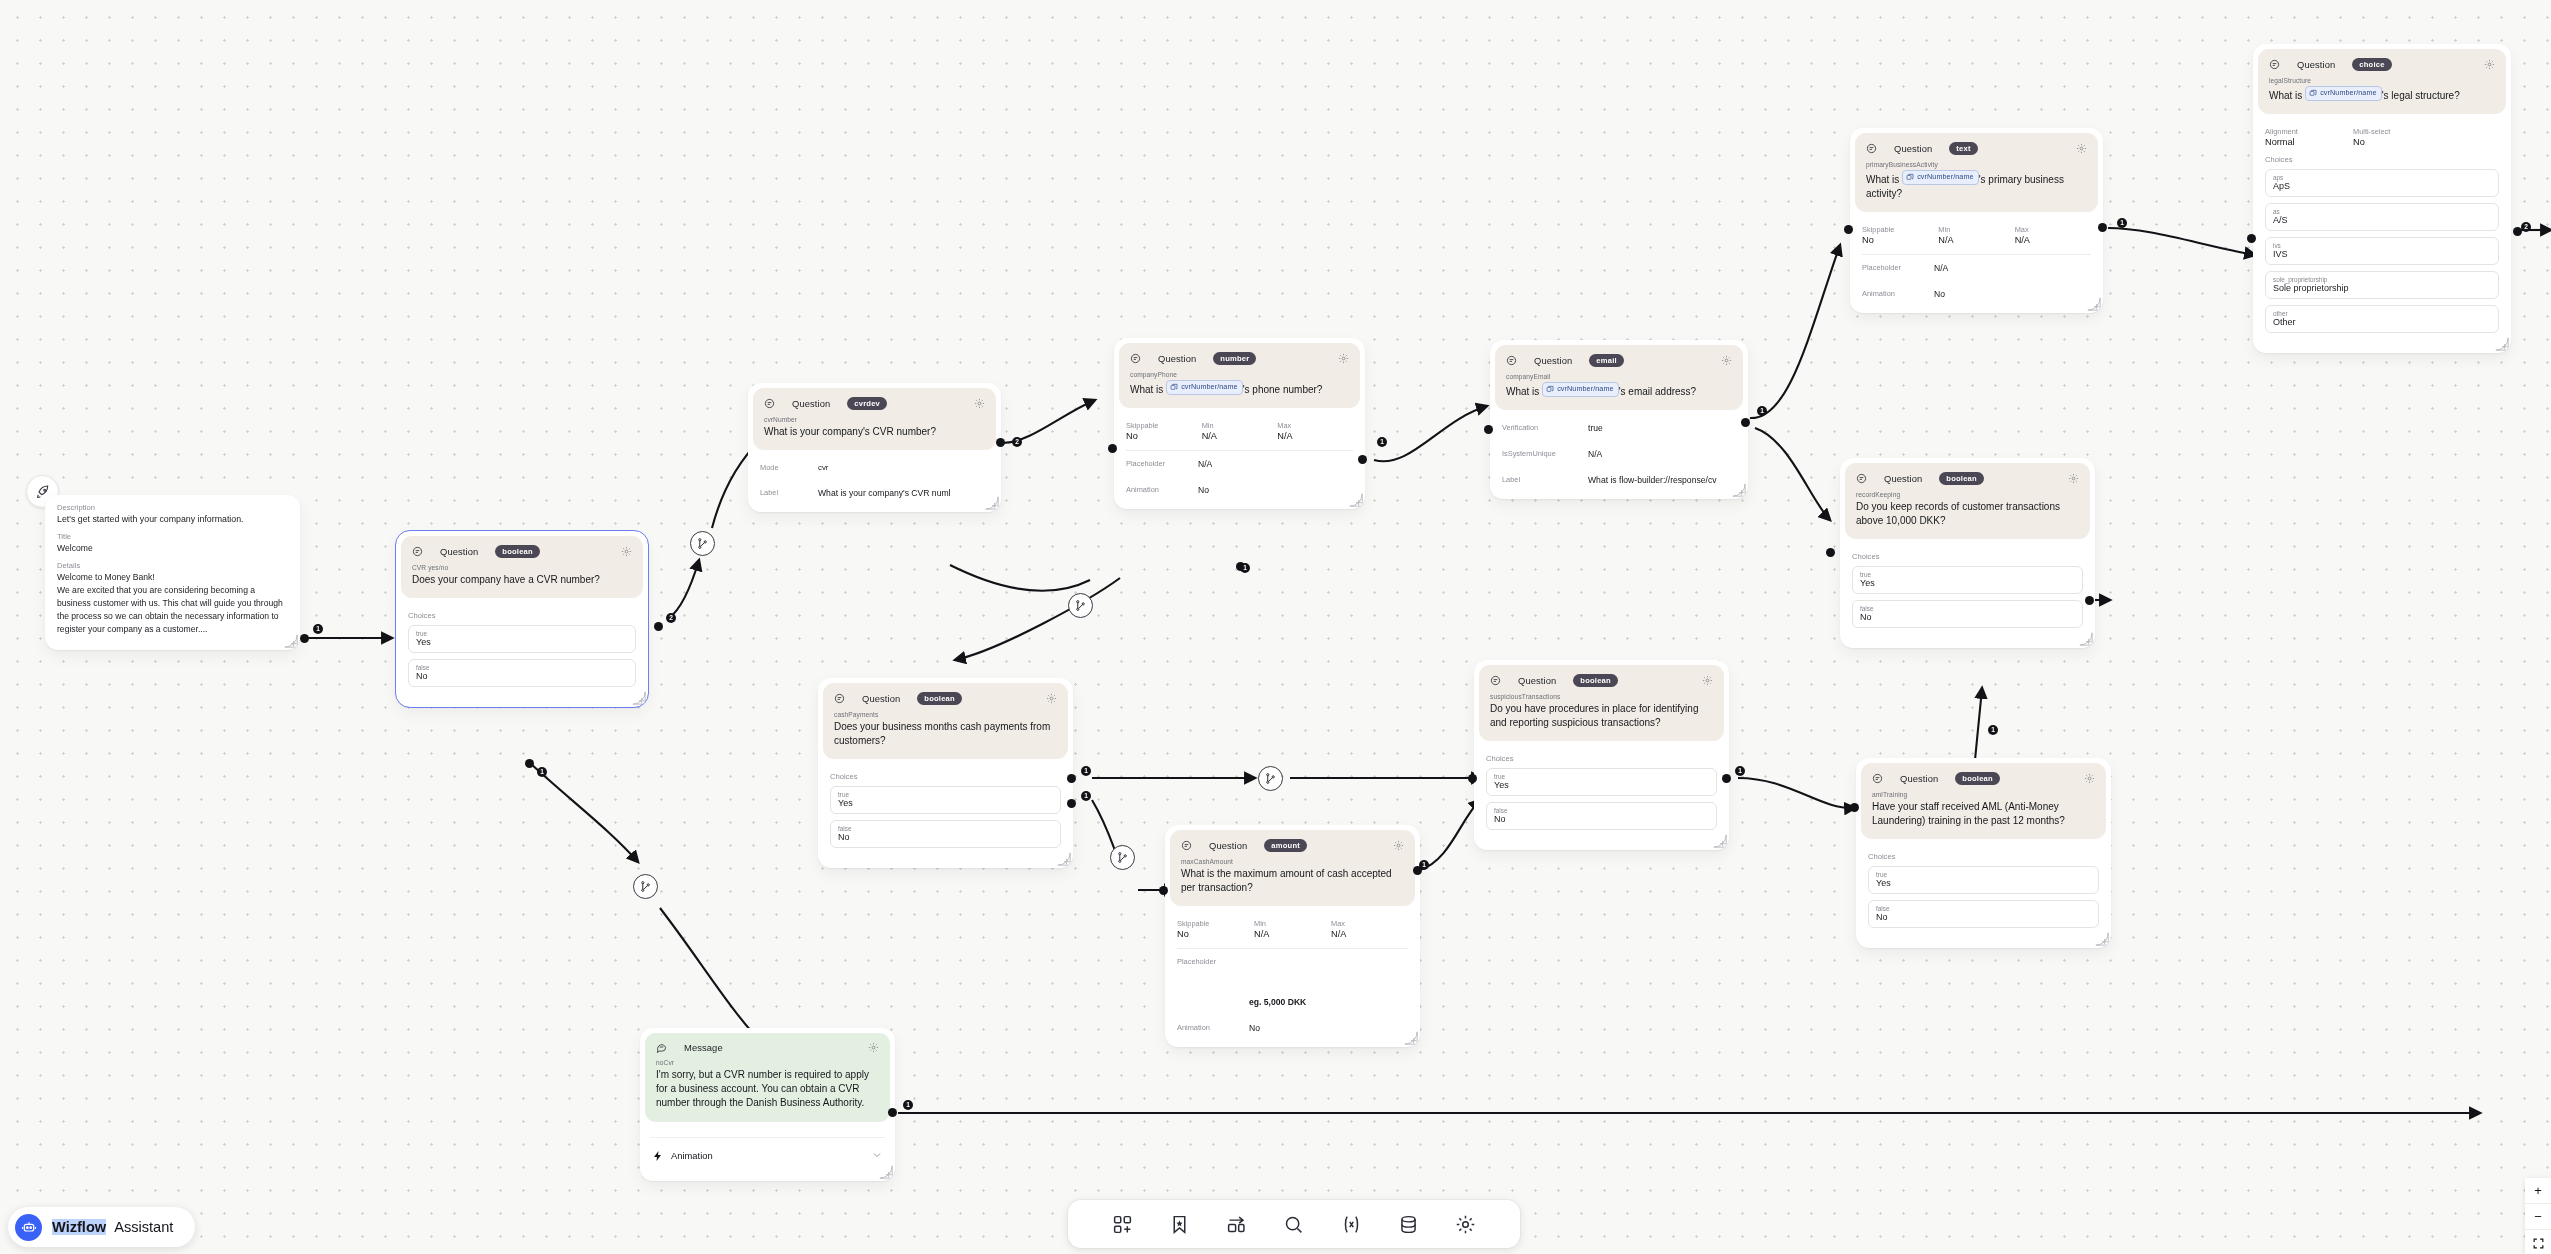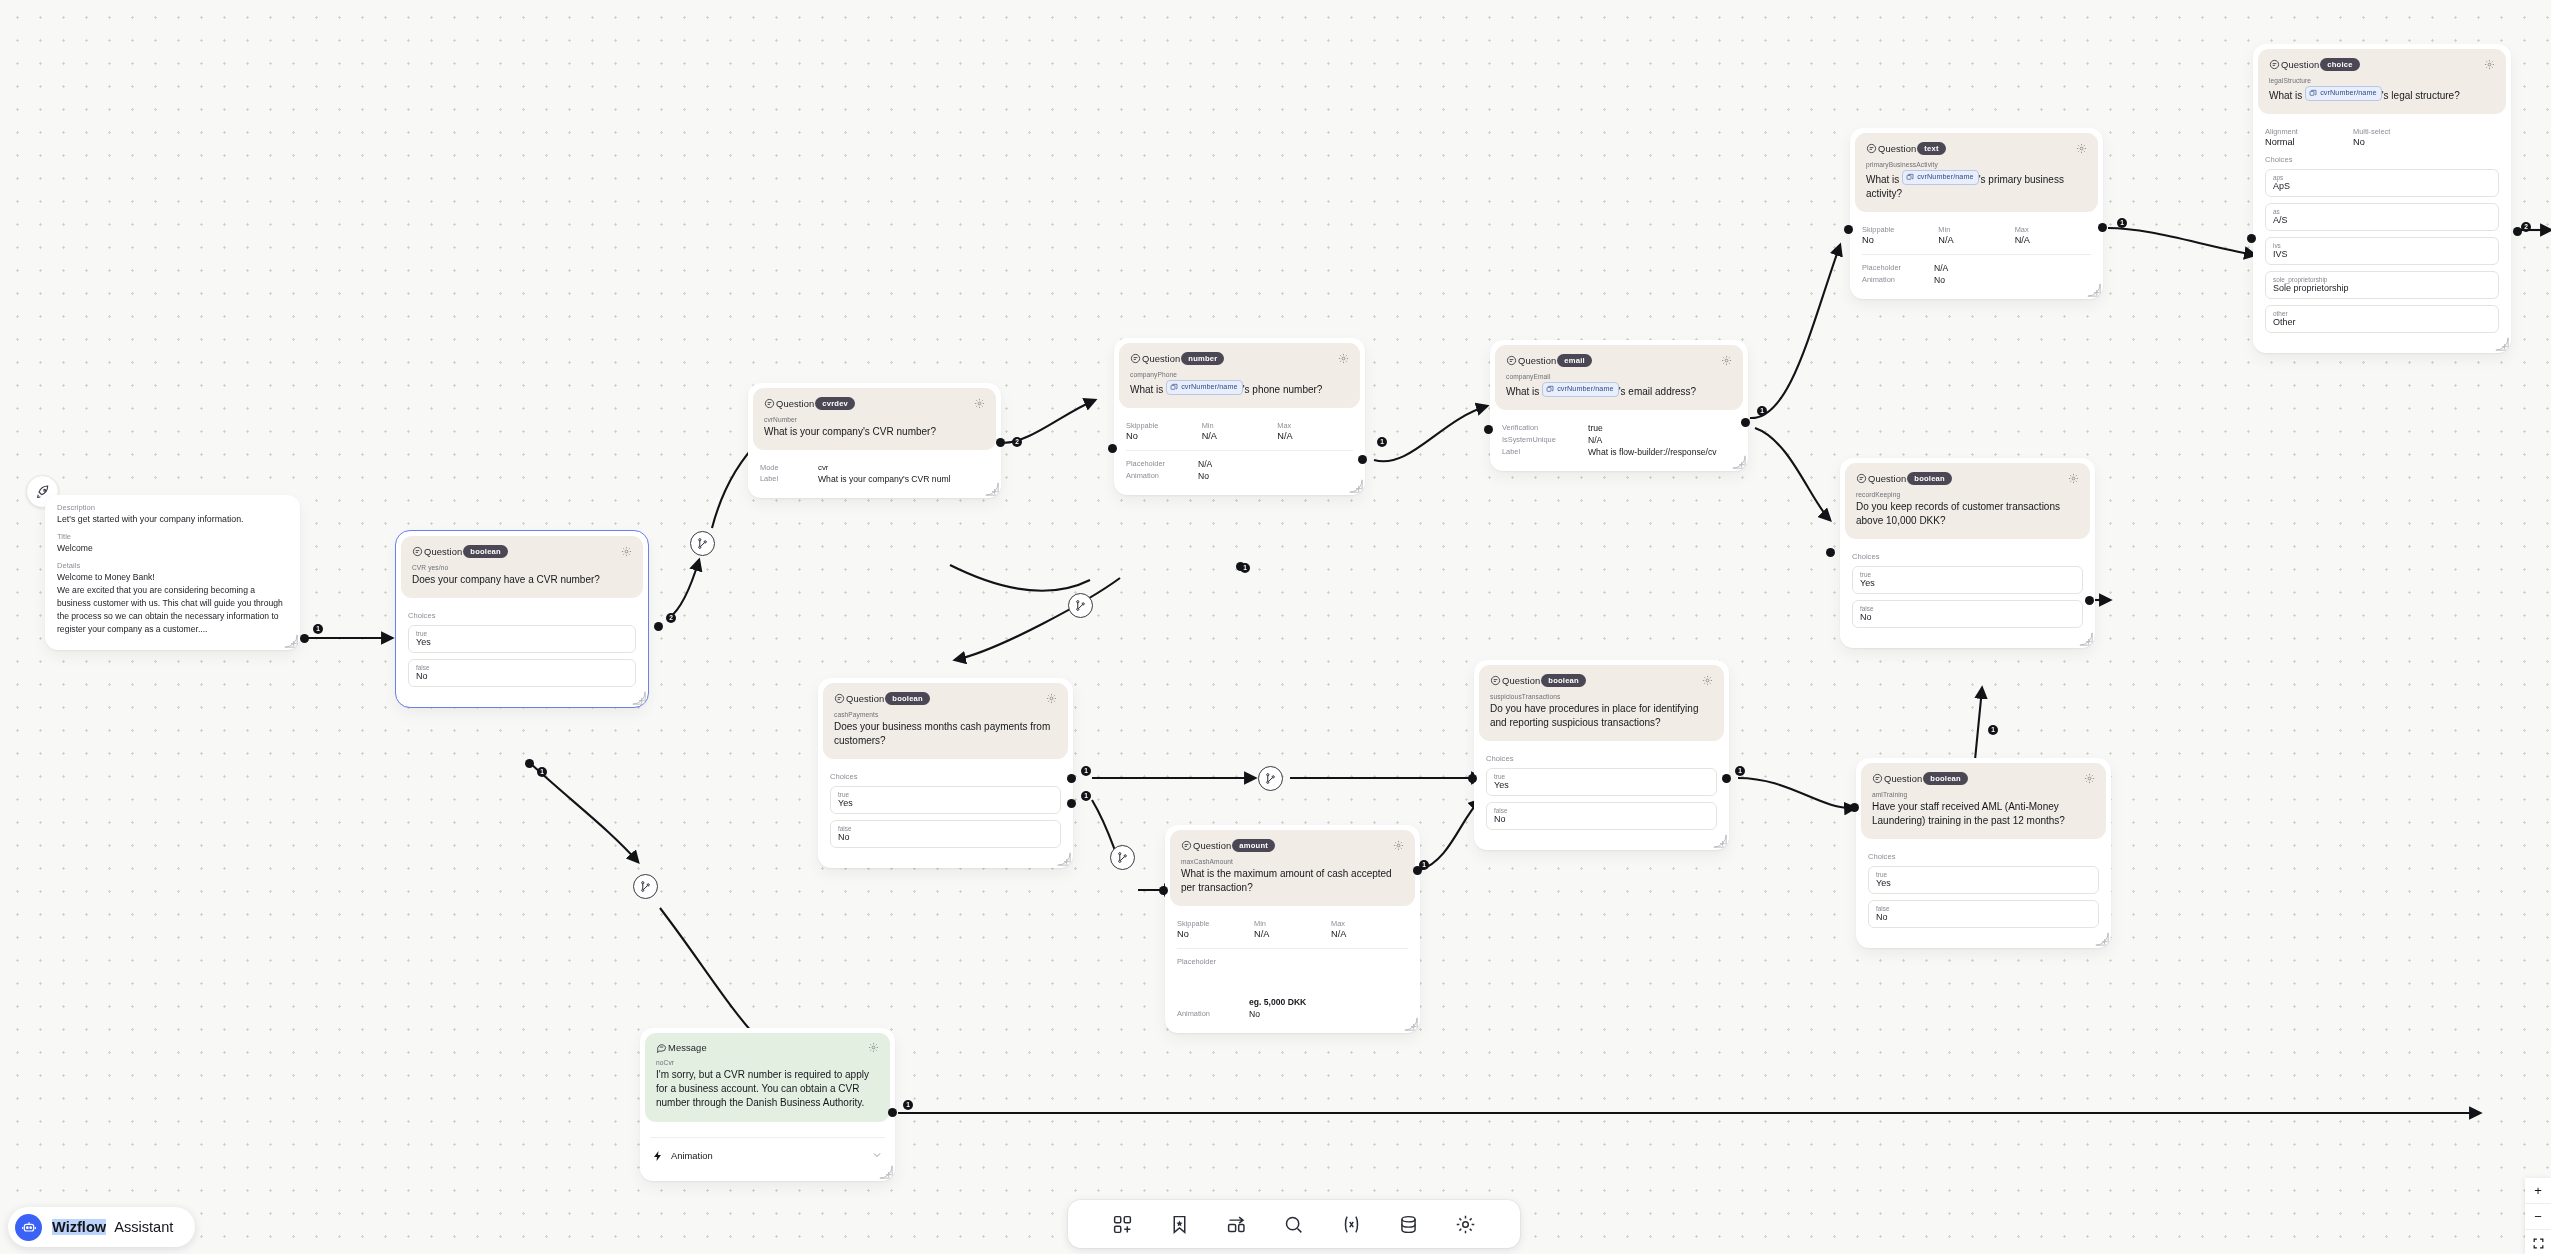--- a/index.html
+++ b/index.html
@@ -34,21 +34,21 @@
   }
   .node-head {
     padding: 9px 11px 11px 11px;
     background: #f1ece5;
     border-radius: 11px;
     margin: 5px;
   }
   .node.section .node-head { background: #dde7f7; }
   .node.message .node-head { background: #e3efe1; }
 
-  .head-row { display: flex; align-items: center; gap: 1px; }
+  .head-row { display: flex; align-items: center; gap: 17px; }
   .head-type {
     font-size: 9.4px; color: #23242b; letter-spacing: .1px;
   }
   .badge {
     background: #4b4754; color: #fff;
     font-size: 7.6px; font-weight: bold;
     border-radius: 9px; padding: 2.5px 7px 3px 7px;
     letter-spacing: .2px; line-height: 1;
   }
   .gear { margin-left: auto; opacity: .62; display: flex; }
@@ -75,21 +75,21 @@
     border: .9px solid #e3e3e0; border-radius: 6px;
     padding: 4px 7px 5px 7px; margin-bottom: 6px; background: #fff;
   }
   .choice .k { font-size: 6.4px; color: #86888f; }
   .choice .v { font-size: 9px; color: #1b1c22; margin-top: 0px; }
 
   .kv-grid { display: grid; grid-template-columns: repeat(3, 1fr); row-gap: 1px; }
   .kv-grid .lbl { font-size: 7.4px; color: #8c8e96; }
   .kv-grid .val { font-size: 9.2px; color: #16171c; }
   .hr { height: 1px; background: #ececeb; margin: 9px 0 8px 0; }
-  .kv-rows { display: grid; grid-template-columns: 58px 1fr; row-gap: 2px; }
+  .kv-rows { display: grid; grid-template-columns: 58px 1fr; row-gap: 16px; }
   .kv-rows .lbl { font-size: 7.4px; color: #8c8e96; }
   .kv-rows .val { font-size: 7.8px; color: #16171c; white-space: nowrap; overflow: hidden; }
 
   .resize-handle {
     position: absolute; right: 2px; bottom: 2px; width: 14px; height: 14px;
     color: #b9bac0;
   }
 
   .anim-row {
     display: flex; align-items: center; gap: 7px;

